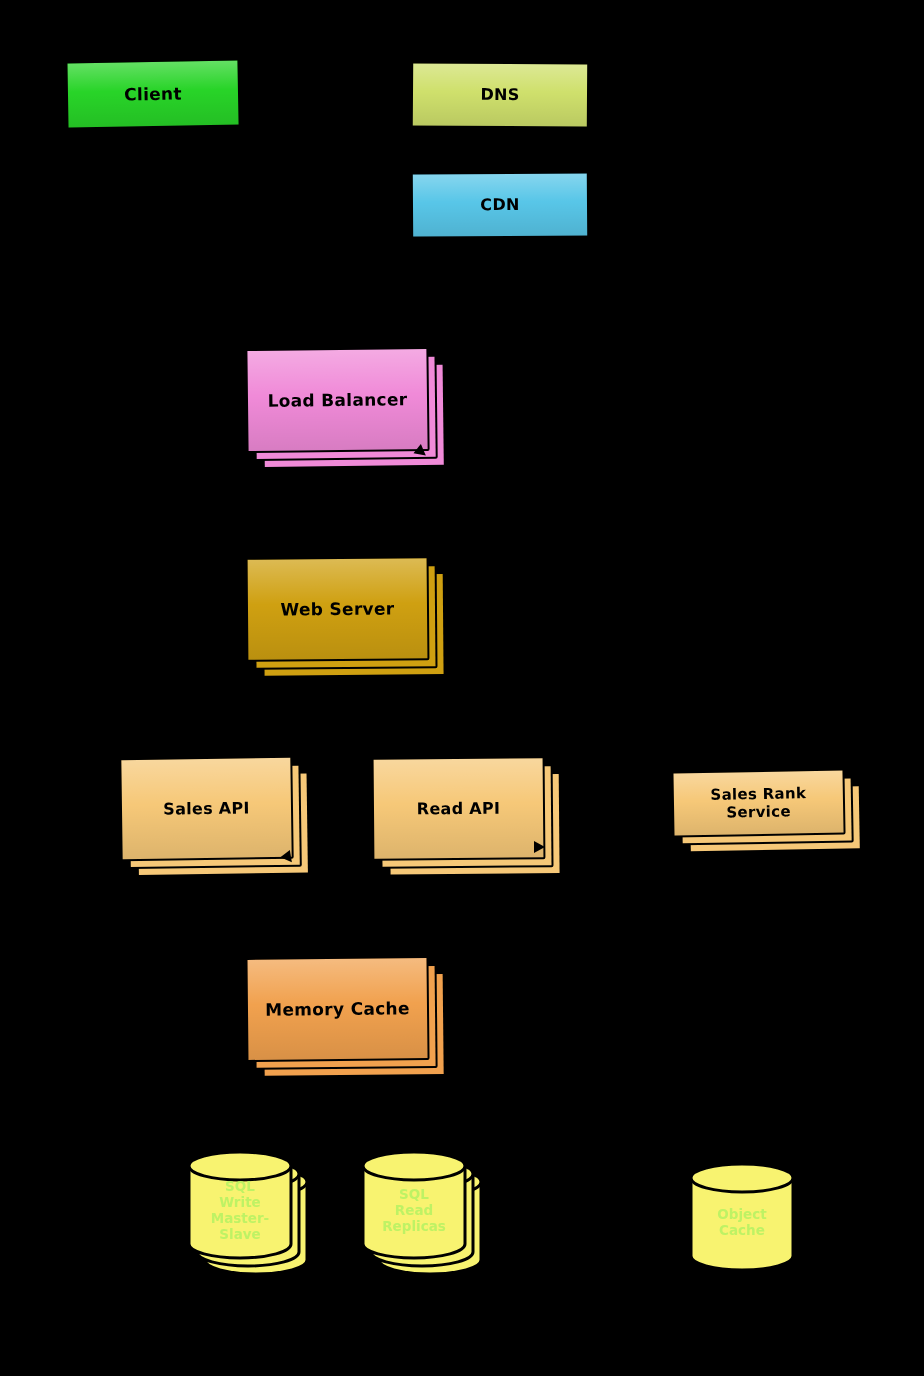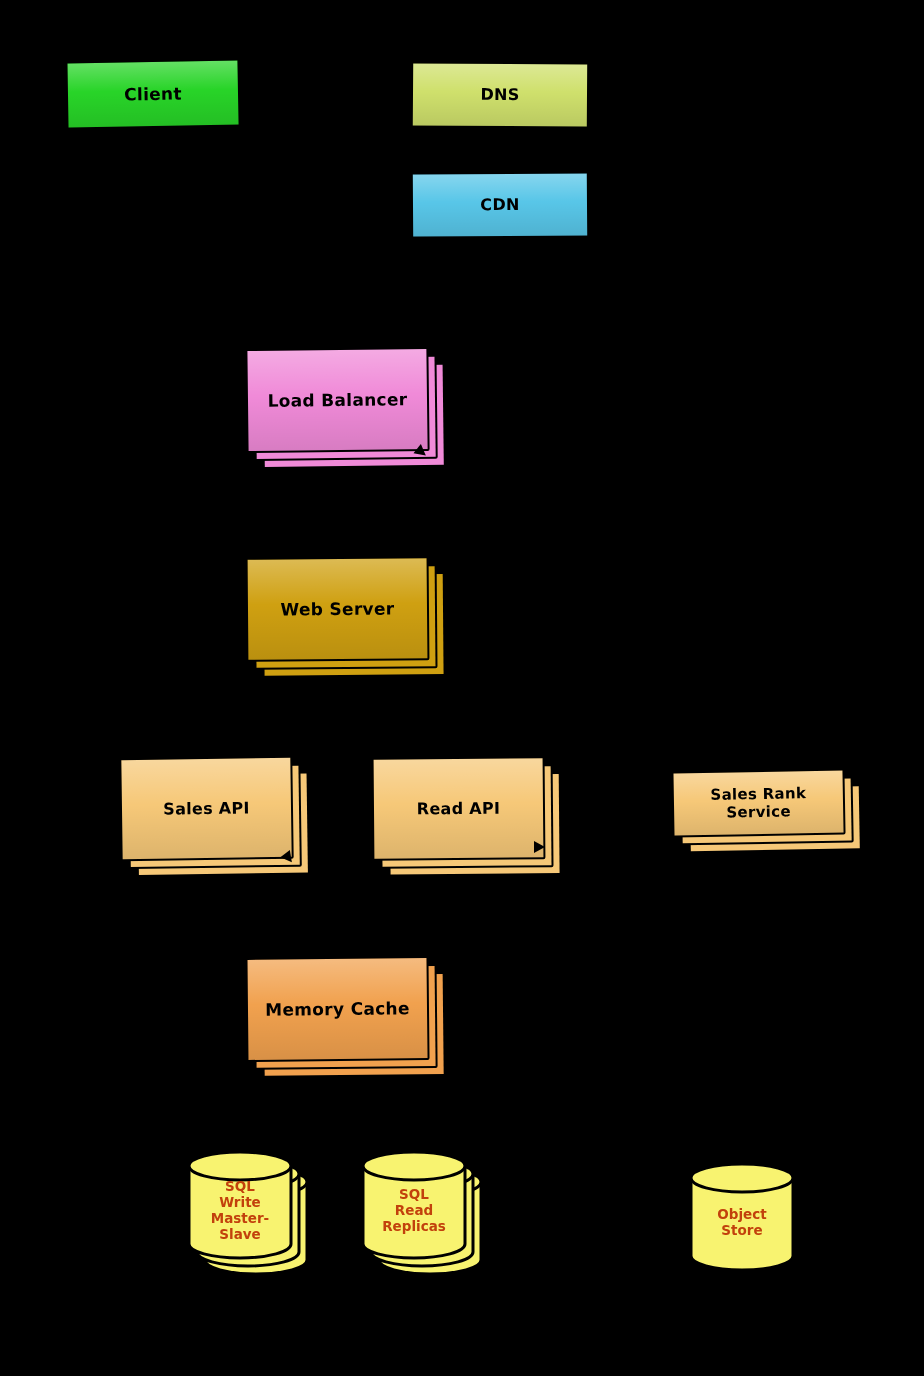--- a/index.html
+++ b/index.html
@@ -47,21 +47,21 @@
   
   .cyl-node { position: absolute; }
   .cyl-svg { display: block; }
   .cyl-svg use { fill: #f8f370; stroke: #000; stroke-width: 3px; stroke-linejoin: round; }
   .cyl-label {
     position: absolute; left: 0; top: 20px;
     width: 108px; height: 90px;
     display: flex; align-items: center; justify-content: center;
     text-align: center;
     font-size: 13.5px; font-weight: bold;
-    color: #c2410c;
+    color: #bef264;
     white-space: pre-line;
     line-height: 1.18;
   }
   
   .arrowhead {
     position: absolute;
     width: 0; height: 0;
     border-left: 11px solid #000;
     border-top: 6px solid transparent;
     border-bottom: 6px solid transparent;
@@ -139,20 +139,20 @@
     <div class="cyl-label">SQL
 Read
 Replicas</div>
   </div>
 
   <div class="cyl-node" style="left:688px; top:1158px;">
     <svg class="cyl-svg" width="112" height="116" viewBox="0 0 112 116">
       <use href="#cyl-shape"></use>
     </svg>
     <div class="cyl-label">Object
-Store</div>
+Cache</div>
   </div>
 
   <div class="arrowhead" style="left:416px; top:446px; transform:rotate(38deg);"></div>
   <div class="arrowhead" style="left:283px; top:852px; transform:rotate(52deg);"></div>
   <div class="arrowhead" style="left:534px; top:841px;"></div>
 
 </div>
 
 </body></html>

